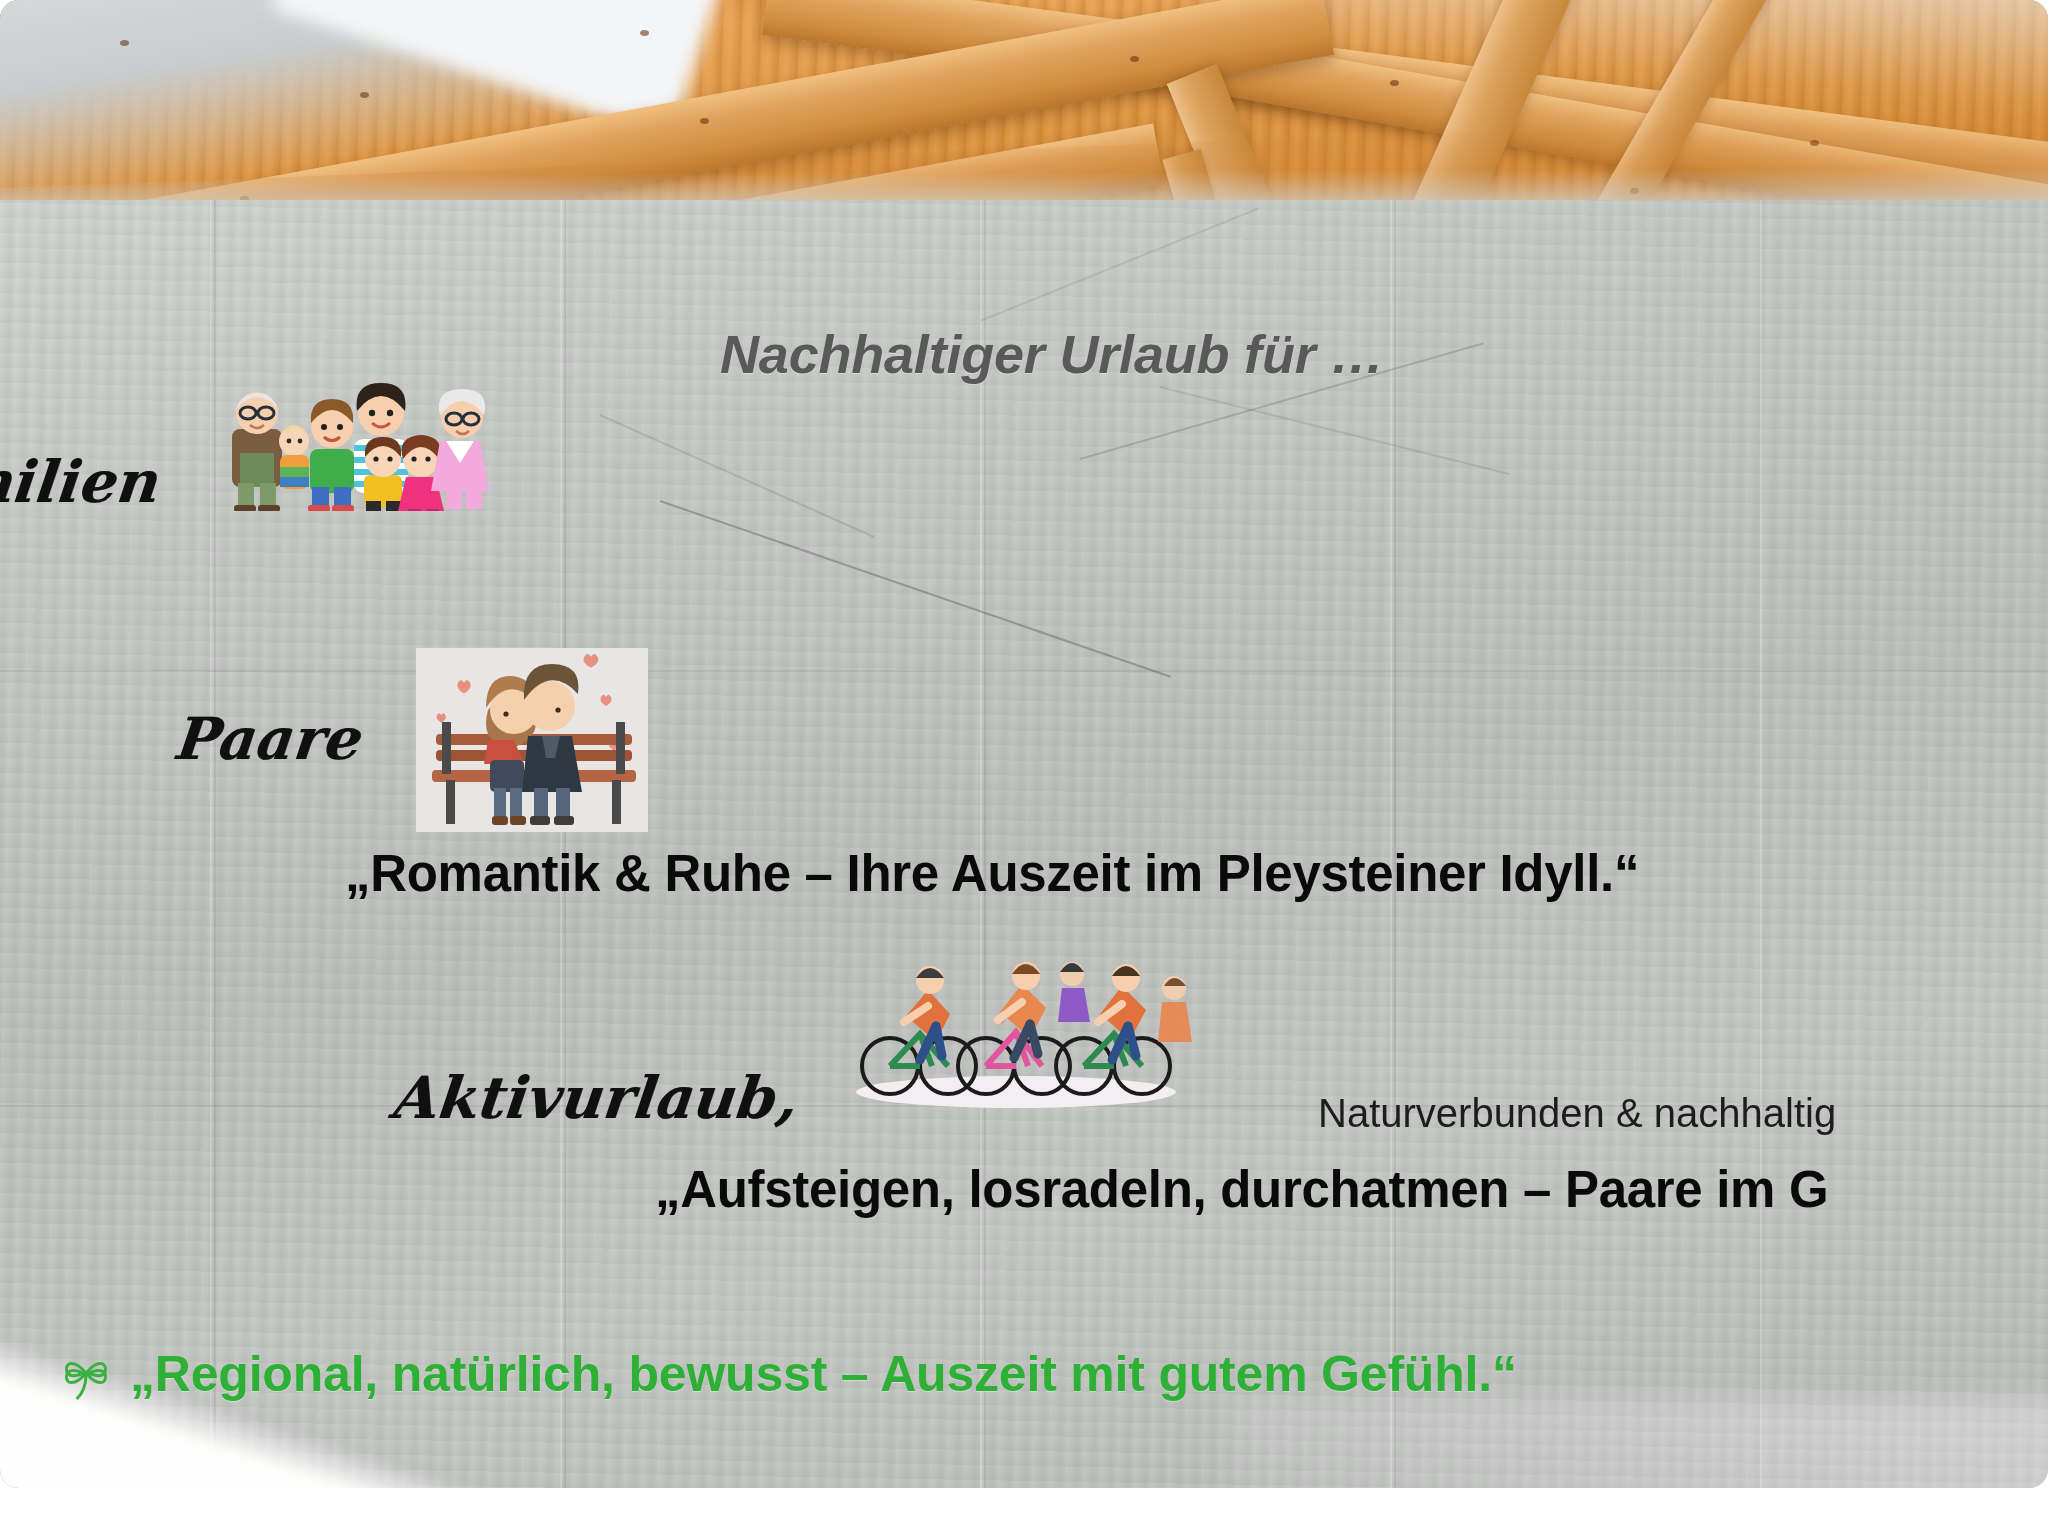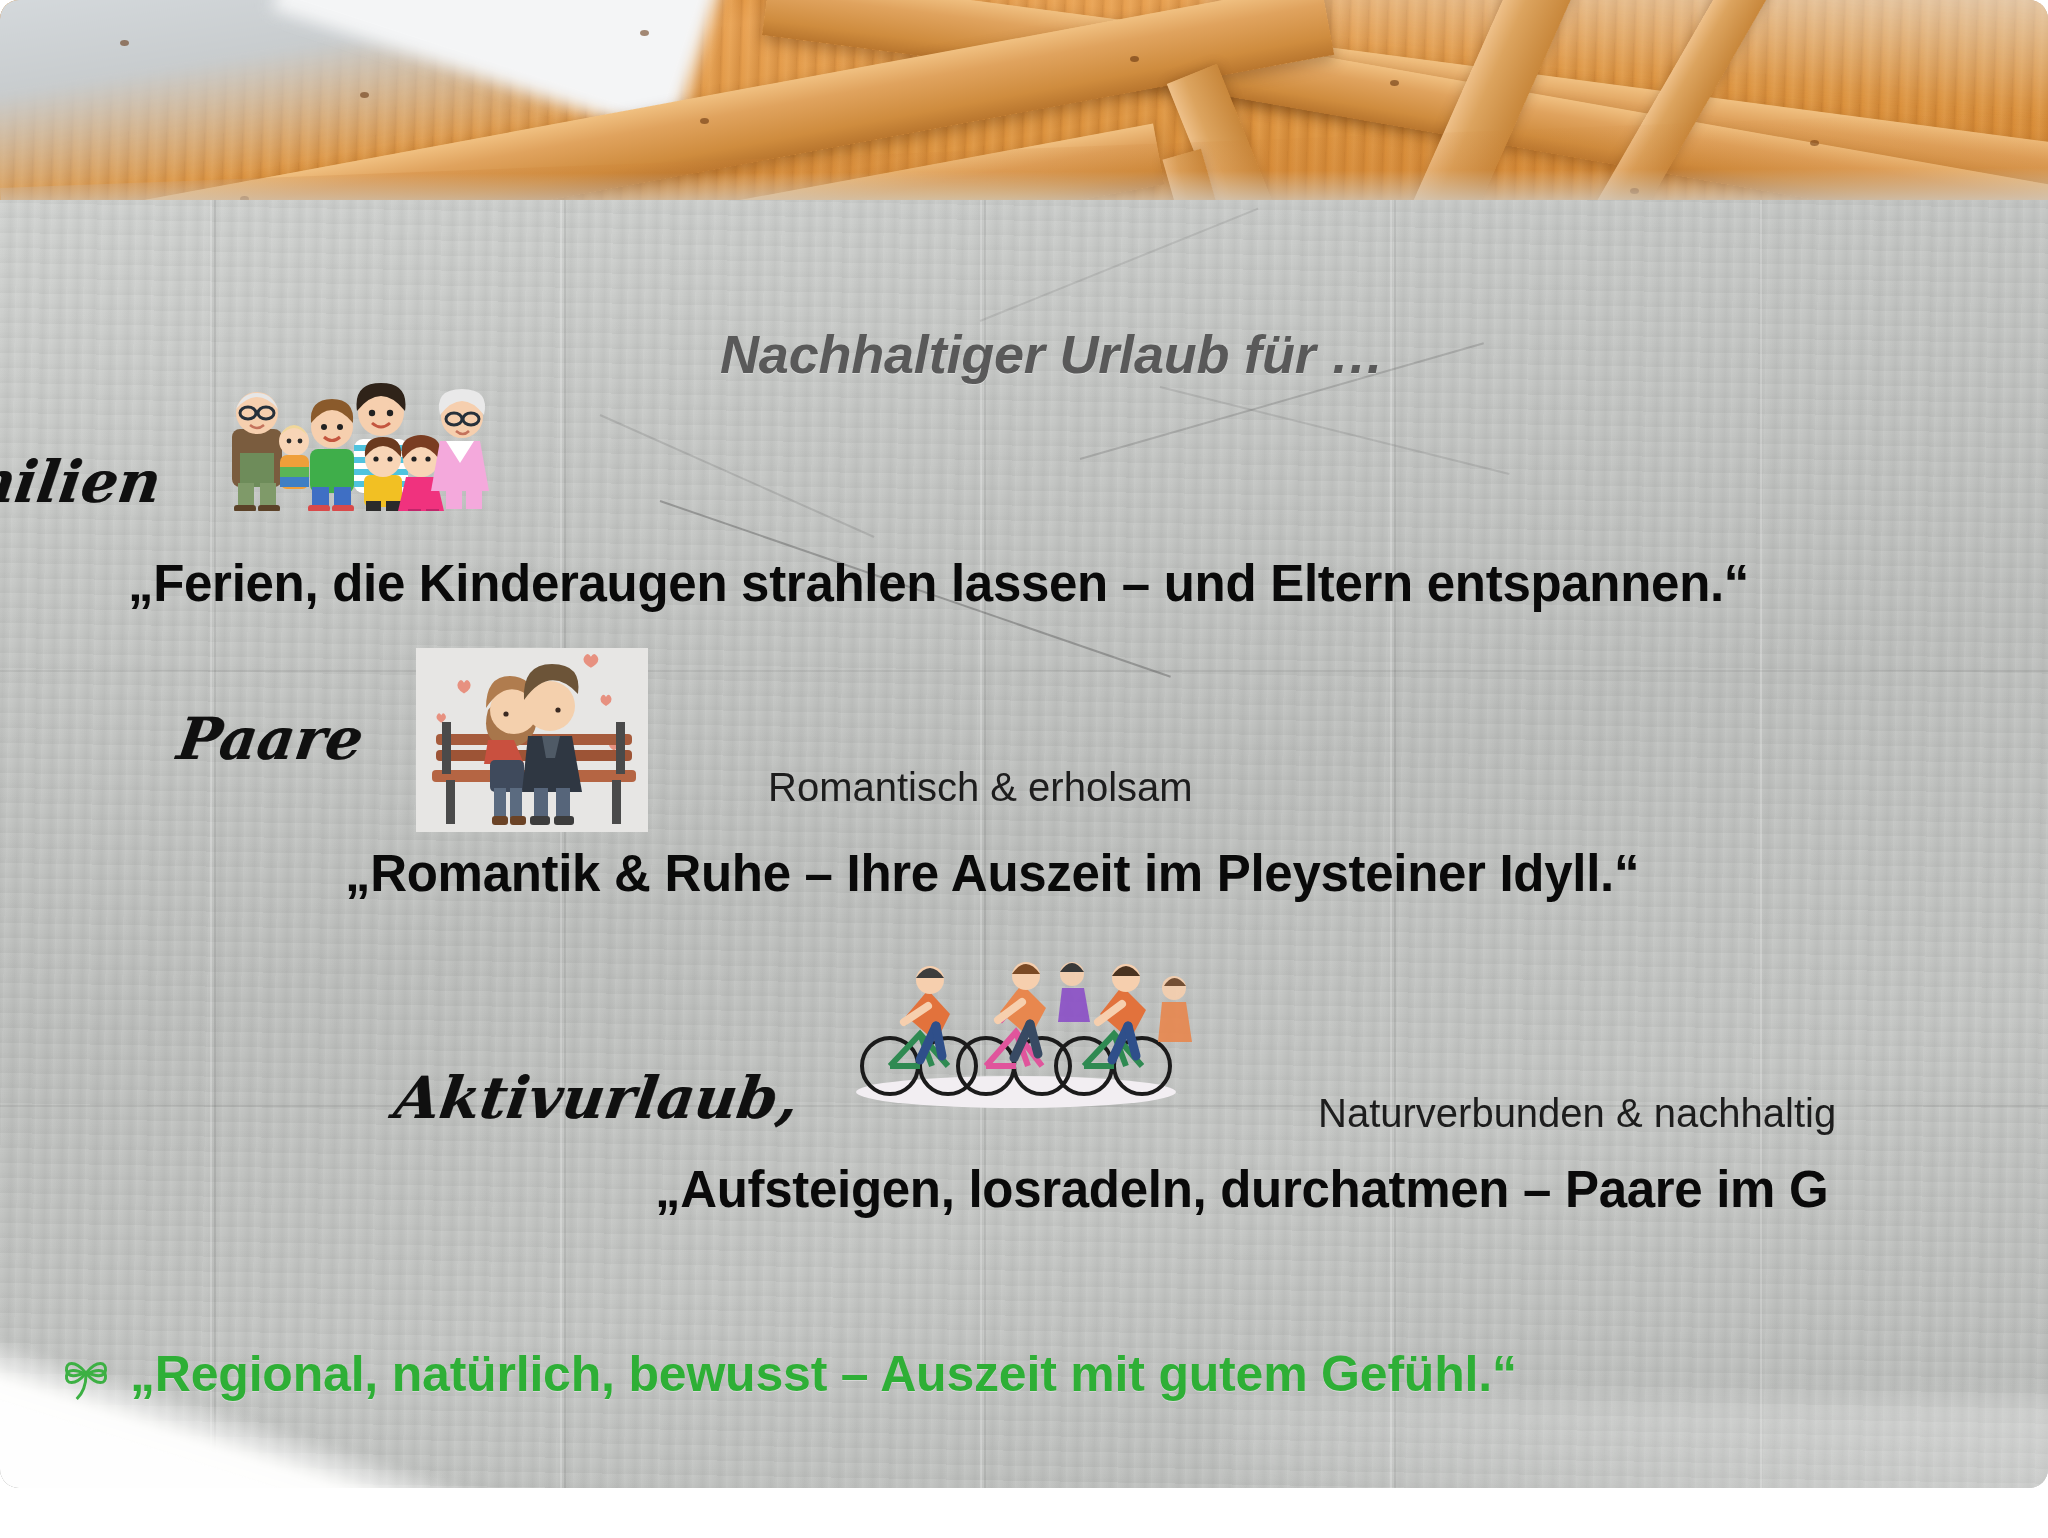--- a/index.html
+++ b/index.html
@@ -379,21 +379,20 @@
           <path d="M226 32 q22 -28 44 0 q6 -26 -22 -26 q-28 0 -22 26z" fill="#e9e9e9"></path>
           <ellipse cx="240" cy="36" rx="8" ry="6" fill="none" stroke="#26303a" stroke-width="3"></ellipse>
           <ellipse cx="257" cy="36" rx="8" ry="6" fill="none" stroke="#26303a" stroke-width="3"></ellipse>
           <line x1="248" y1="36" x2="250" y2="36" stroke="#26303a" stroke-width="3"></line>
           <path d="M242 48 q7 6 13 0" stroke="#c4725c" stroke-width="2.5" fill="none"></path>
         </g>
       </svg>
     </div>
 
 
-    <div class="quote quote-familien">„Ferien, die Kinderaugen strahlen lassen – und Eltern entspannen.“</div>
 
     <div class="script-label label-paare">Paare</div>
 
     <div class="clip clip-couple">
       <svg viewBox="0 0 232 184" width="232" height="184" aria-hidden="true">
         <rect x="0" y="0" width="232" height="184" fill="#e7e6e4"></rect>
 
         <g fill="#e8836f" opacity=".85">
           <path d="M128 10 q6 -10 12 0 q6 10 -12 20 q-18 -10 -12 -20 q6 -10 12 0z" transform="scale(.55) translate(190 6)"></path>
           <path d="M40 40 q5 -9 10 0 q5 9 -10 18 q-15 -9 -10 -18 q5 -9 10 0z" transform="scale(.6) translate(40 18)"></path>
@@ -432,21 +431,20 @@
           <path d="M112 88 l44 0 l10 56 l-60 0z" fill="#2f3742"></path>
           <path d="M126 88 l18 0 l-5 22 l-9 0z" fill="#4f5a66"></path>
           <rect x="118" y="140" width="14" height="30" fill="#56657a"></rect>
           <rect x="140" y="140" width="14" height="30" fill="#56657a"></rect>
           <rect x="114" y="168" width="20" height="9" rx="3" fill="#3c3c3c"></rect>
           <rect x="138" y="168" width="20" height="9" rx="3" fill="#3c3c3c"></rect>
         </g>
       </svg>
     </div>
 
-    <div class="subtitle sub-paare">Romantisch &amp; erholsam</div>
 
     <div class="quote quote-paare">„Romantik &amp; Ruhe – Ihre Auszeit im Pleysteiner Idyll.“</div>
 
     <div class="script-label label-aktiv">Aktivurlaub,</div>
 
     <div class="clip clip-bikes">
       <svg viewBox="0 0 360 150" width="360" height="150" aria-hidden="true">
         <ellipse cx="180" cy="132" rx="160" ry="16" fill="#f2eef2"></ellipse>
 
         <g>

